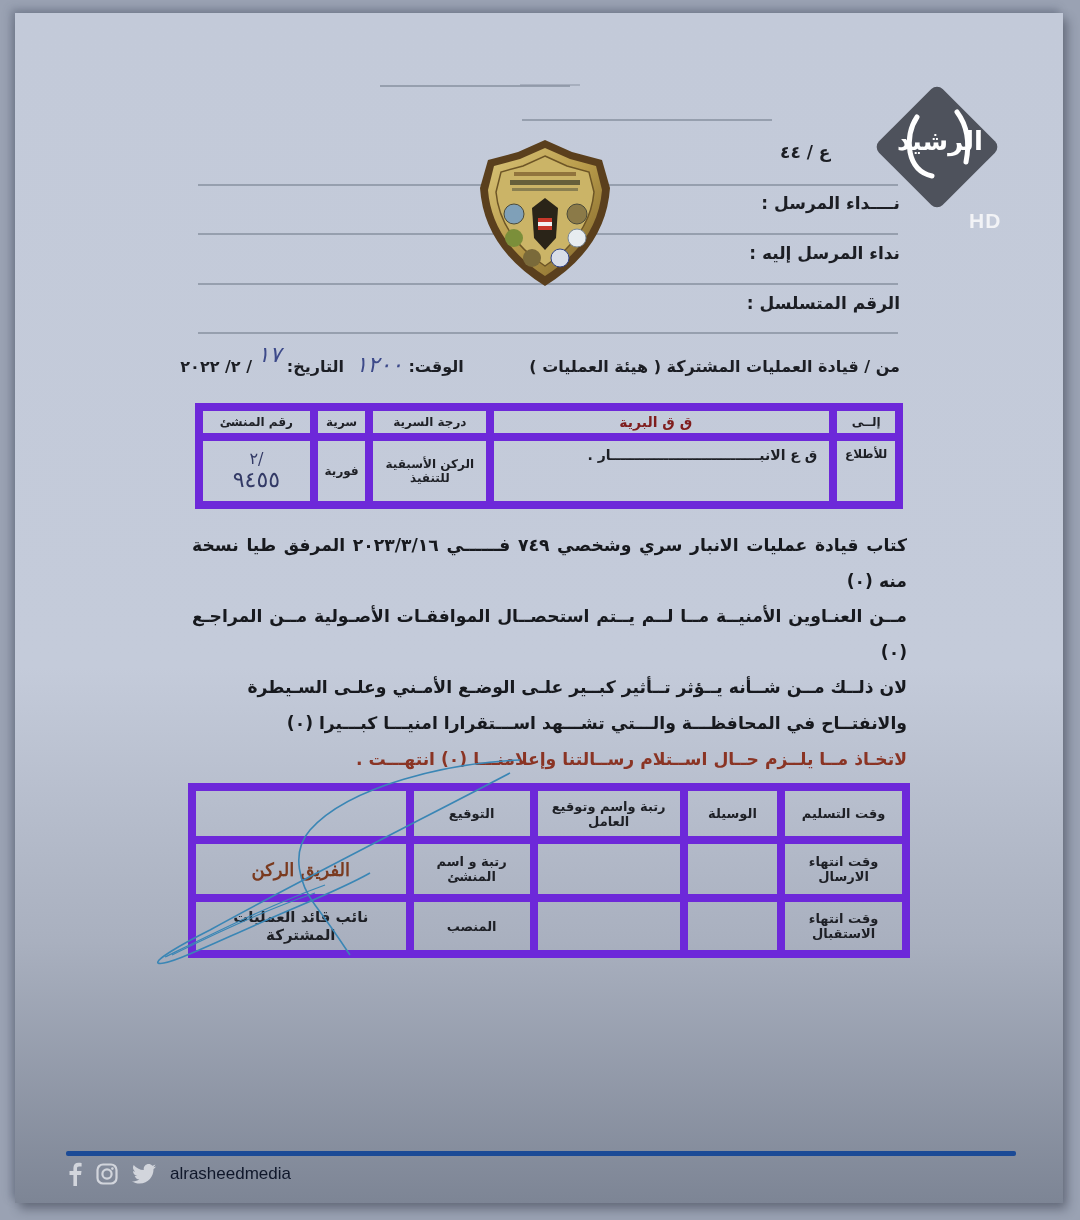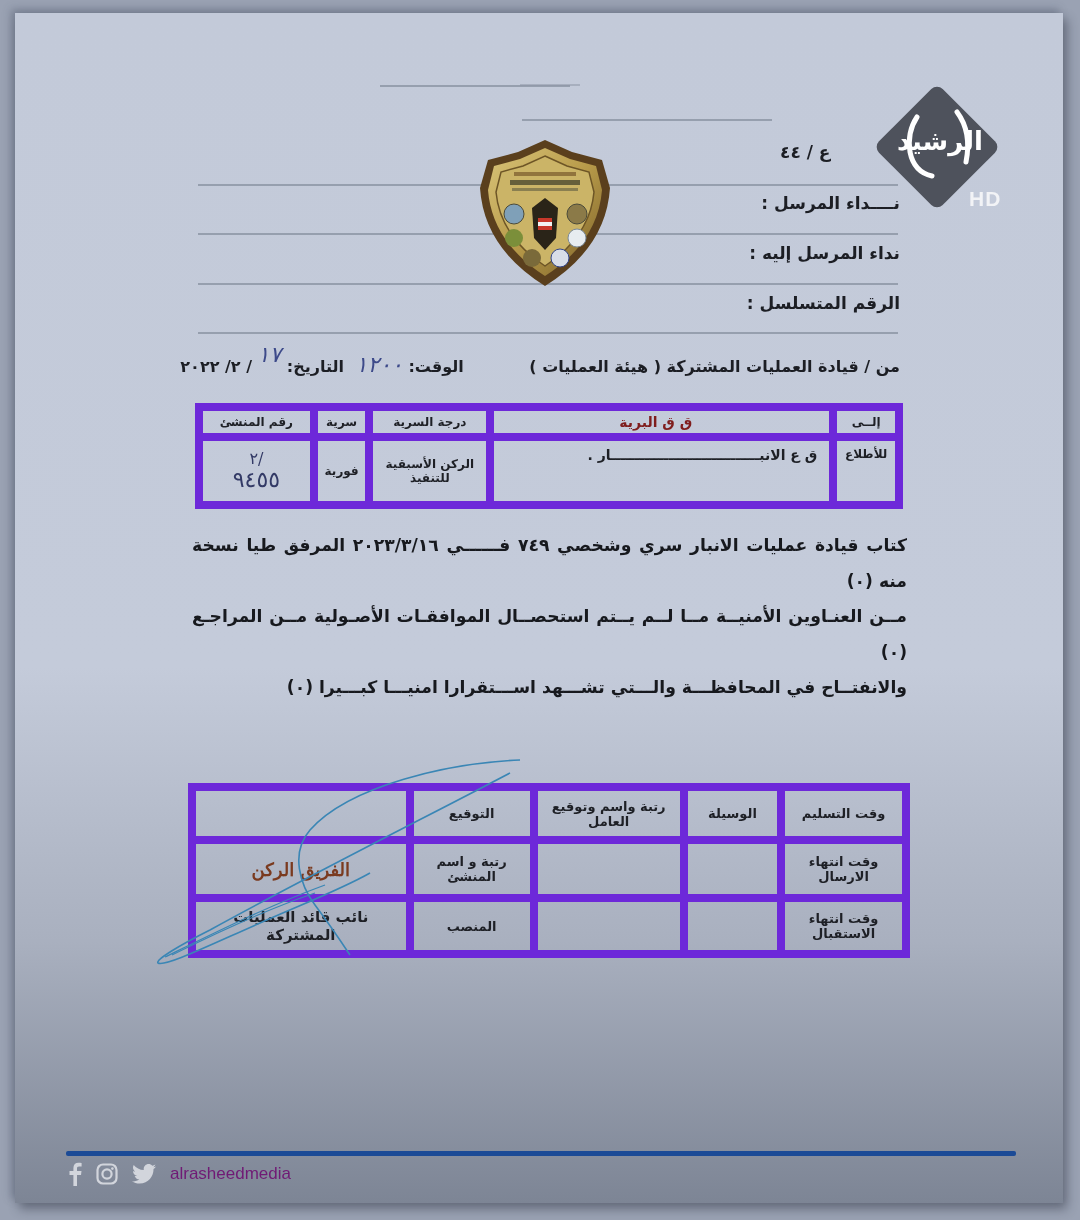--- a/index.html
+++ b/index.html
@@ -37,24 +37,24 @@
   .hl { background: #e6d84a; color: #6e2d18; padding: 0 2px; }
   .redtxt { color: #8a3424; }
   
   .t2 { left: 188px; top: 783px; width: 722px; height: 167px; }
   .t2 td { font-size: 13px; }
   .t2 td.sig { color: #7a3a1f; font-family: "DejaVu Serif", serif; font-size: 18px; }
   .t2 td.pos { font-size: 15px; }
   .signature { position: absolute; left: 150px; top: 755px; width: 380px; height: 215px; pointer-events: none; }
   
   .logo { position: absolute; left: 862px; top: 72px; width: 150px; height: 150px; }
-  .hd { position: absolute; left: 969px; top: 187px; font-size: 21px; font-weight: bold; color: #f2f3f6; letter-spacing: 1px; font-family: "Liberation Sans", sans-serif; }
+  .hd { position: absolute; left: 969px; top: 209px; font-size: 21px; font-weight: bold; color: #f2f3f6; letter-spacing: 1px; font-family: "Liberation Sans", sans-serif; }
   
   .footer-rule { position: absolute; left: 66px; top: 1151px; width: 950px; height: 5px; background: #1b4a96; border-radius: 2px; }
-  .footer { position: absolute; left: 68px; top: 1162px; display: flex; align-items: center; gap: 14px; color: #701a75; font-family: "Liberation Sans", sans-serif; font-size: 17px; }
+  .footer { position: absolute; left: 68px; top: 1162px; display: flex; align-items: center; gap: 14px; color: #0f172a; font-family: "Liberation Sans", sans-serif; font-size: 17px; }
   .footer svg { display: block; }
 </style>
 </head>
 <body>
 
 <div class="frame"></div>
 
 <div class="rule" style="left:380px;top:85px;width:190px;"></div>
 <div class="rule" style="left:520px;top:84px;width:60px;opacity:.5"></div>
 <div class="rule" style="left:522px;top:119px;width:250px;"></div>
@@ -122,21 +122,23 @@
       <div style="font-size:16px;">/٢</div>
       <div>٩٤٥٥</div>
     </td>
   </tr>
 </tbody>
   </table>
 
 <div class="para">
   <div>كتاب قيادة عمليات الانبار سري وشخصي ٧٤٩ فــــــي ٢٠٢٣/٣/١٦ المرفق طيا نسخة منه (٠)</div>
   <div>مــن العنـاوين الأمنيــة مــا لــم يــتم استحصــال الموافقـات الأصـولية مــن المراجـع (٠)</div>
+  <div>لان ذلــك مــن شــأنه يــؤثر تــأثير كبــير علـى الوضـع الأمـني وعلـى السـيطرة</div>
   <div>والانفتــاح في المحافظـــة والـــتي تشـــهد اســـتقرارا امنيـــا كبـــيرا (٠)</div>
+  <div class="redtxt">لاتخـاذ مــا يلــزم حــال اســتلام رســالتنا وإعلامنـــا (٠) انتهـــت .</div>
 </div>
 
 <table class="t2">
   <tbody>
       <tr style="height:53px;">
     <td style="width:128px;">وقت التسليم</td>
     <td style="width:100px;">الوسيلة</td>
     <td style="width:156px;">رتبة واسم وتوقيع العامل</td>
     <td style="width:128px;">التوقيع</td>
     <td style="width:226px;"></td>

